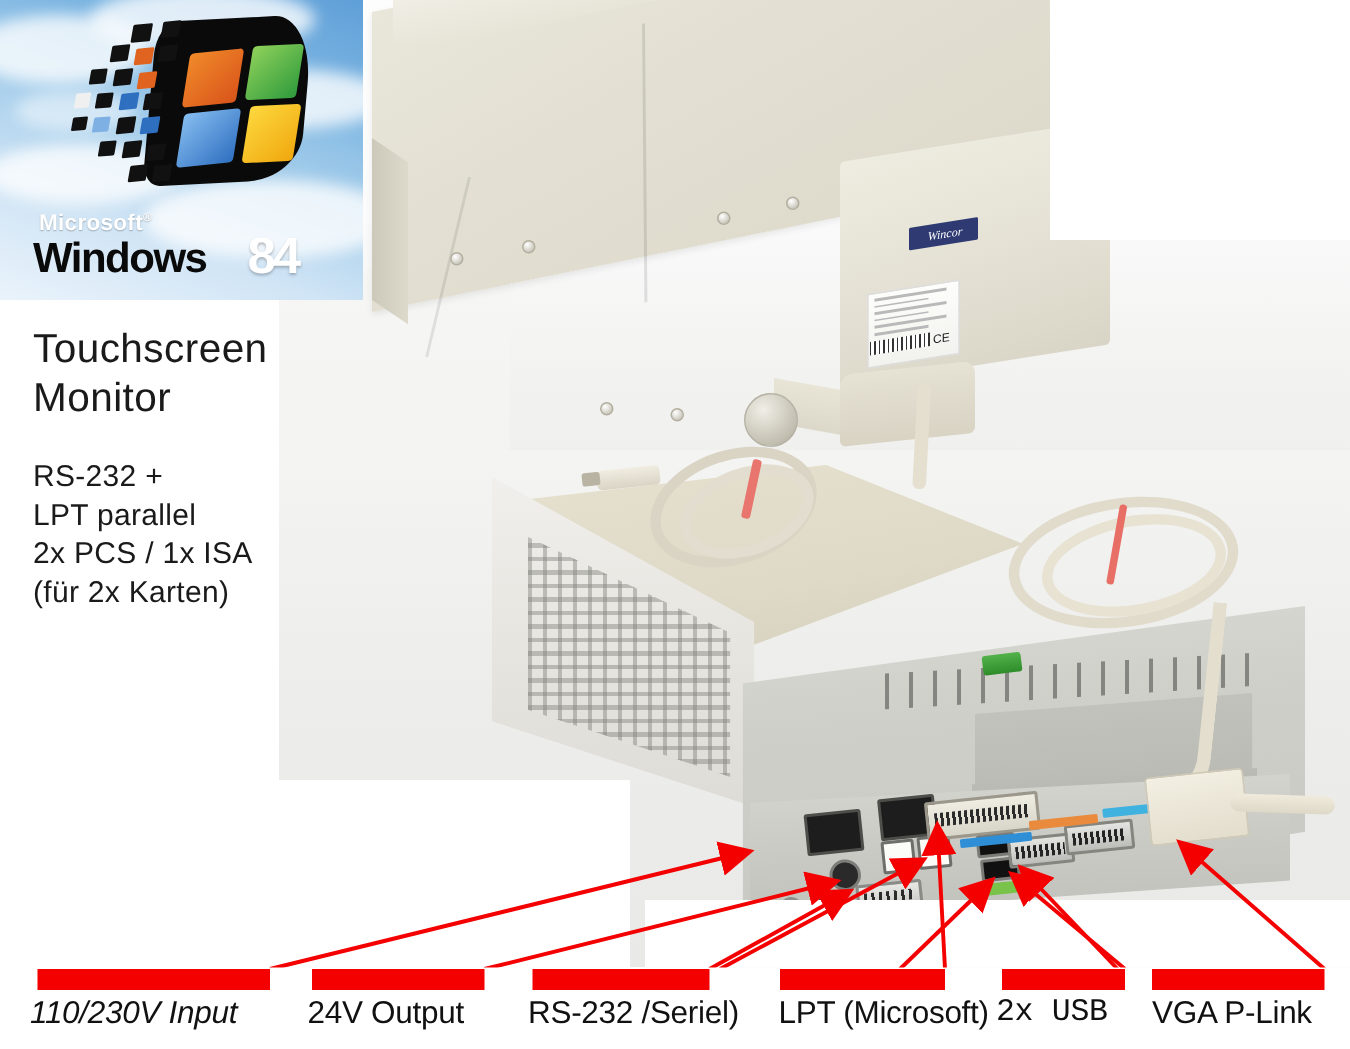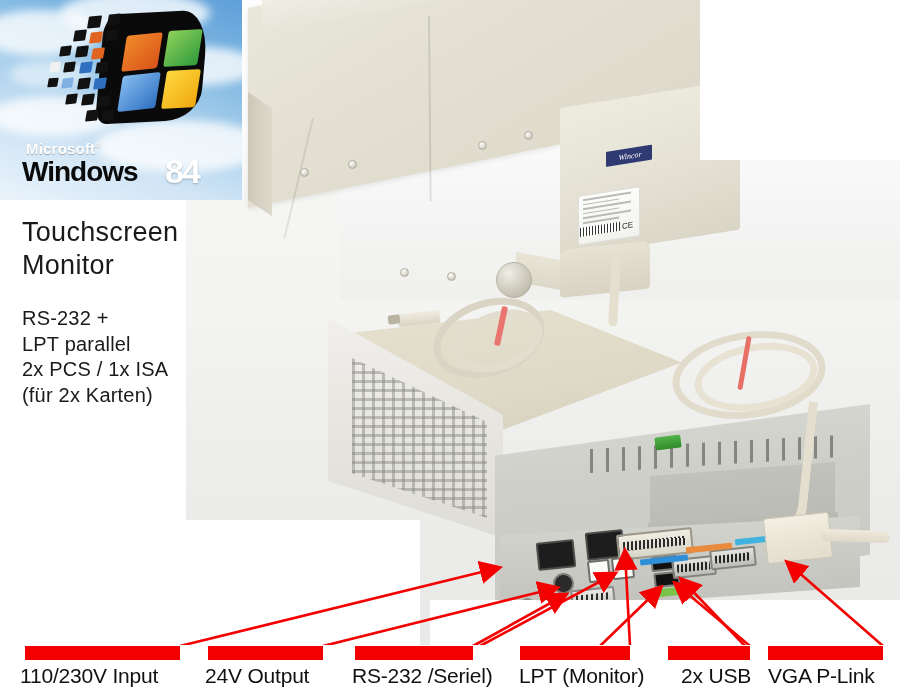--- a/index.html
+++ b/index.html
@@ -512,27 +512,27 @@
         <line x1="883" y1="646" x2="788" y2="563"></line>
         <line x1="480" y1="646" x2="614" y2="574"></line>
         <line x1="600" y1="646" x2="660" y2="588"></line>
         <line x1="745" y1="646" x2="682" y2="580"></line>
       </g>
   </svg>
 
   <div class="legend">
     <div id="legend-bars">
         <div class="bar" style="left: 25px; width: 155px; background: rgb(244, 0, 0);"></div>
-        <div class="lbl" style="left: 20px;">110/230V Input</div>
+        <div class="lbl" style="left: 20px; font-style: italic;">110/230V Input</div>
         <div class="bar" style="left: 208px; width: 115px; background: rgb(244, 0, 0);"></div>
         <div class="lbl" style="left: 205px;">24V Output</div>
         <div class="bar" style="left: 355px; width: 118px; background: rgb(244, 0, 0);"></div>
         <div class="lbl" style="left: 352px;">RS-232 /Seriel)</div>
         <div class="bar" style="left: 520px; width: 110px; background: rgb(244, 0, 0);"></div>
-        <div class="lbl" style="left: 519px;">LPT (Monitor)</div>
+        <div class="lbl" style="left: 519px;">LPT (Microsoft)</div>
         <div class="bar" style="left: 668px; width: 82px; background: rgb(244, 0, 0);"></div>
-        <div class="lbl" style="left: 681px;">2x USB</div>
+        <div class="lbl" style="left: 664px; font-family: Liberation Mono, monospace;">2x USB</div>
         <div class="bar" style="left: 768px; width: 115px; background: rgb(244, 0, 0);"></div>
         <div class="lbl" style="left: 768px;">VGA P-Link</div>
       </div>
   </div>
 
 </div>
 
 </body></html>

